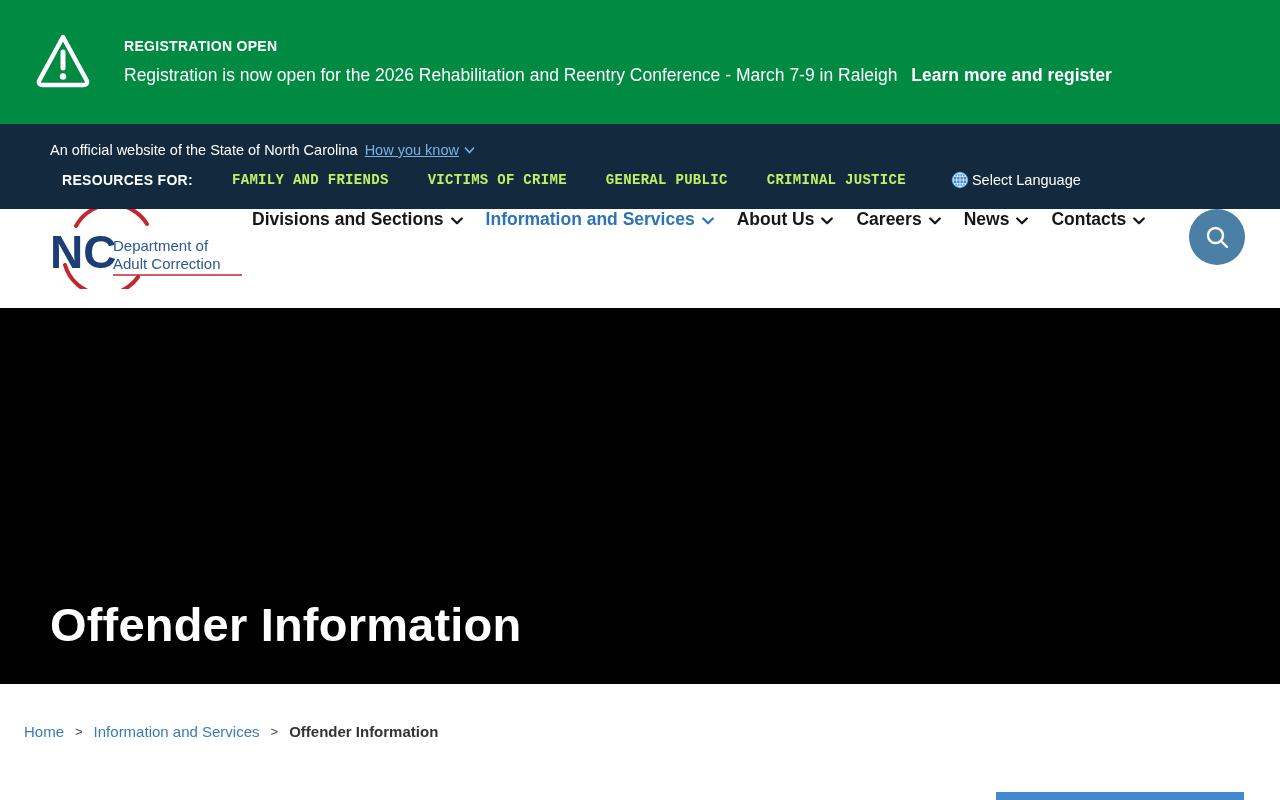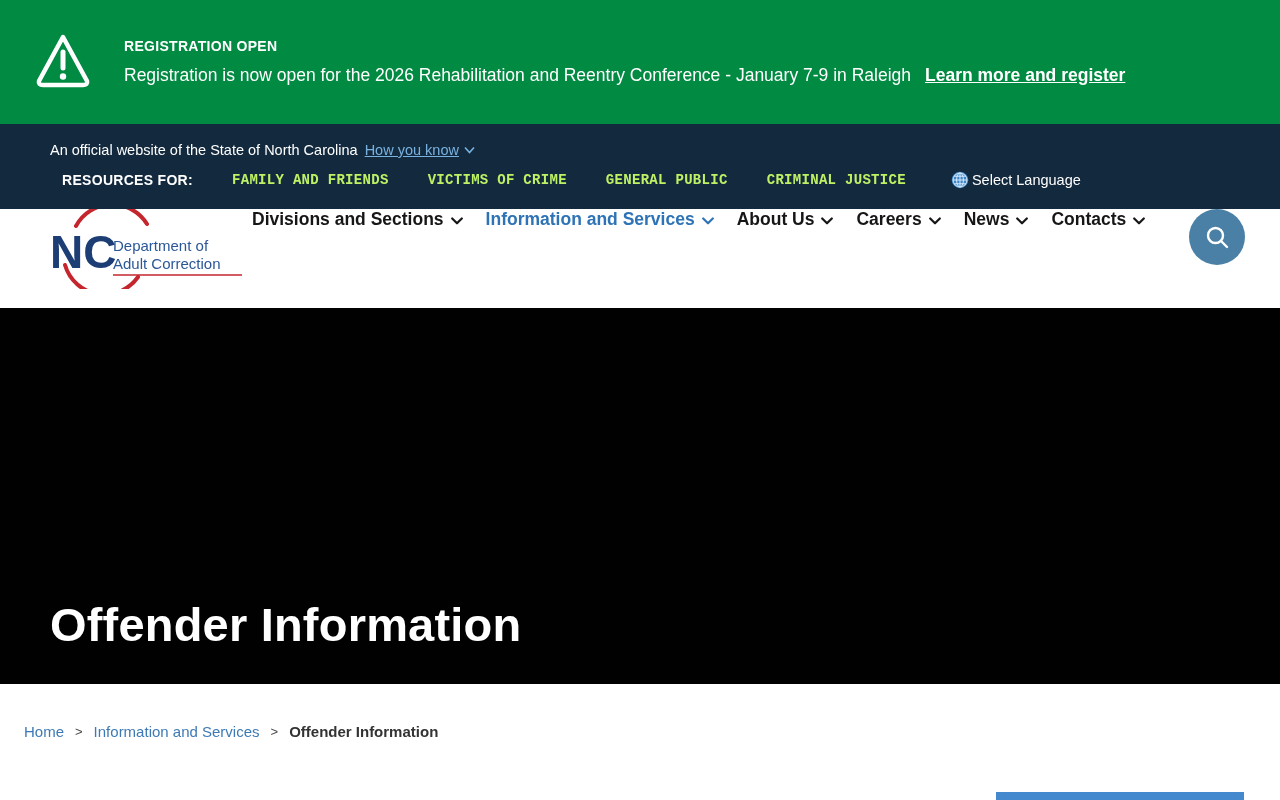--- a/index.html
+++ b/index.html
@@ -21,21 +21,21 @@
     align-items: center;
     padding-left: 35px;
   }
   .alert-icon { width: 56px; height: 64px; margin-right: 33px; flex: 0 0 auto; }
   .alert-title {
     font-size: 14px; font-weight: 700; letter-spacing: 0.3px;
     margin-bottom: 11px;
   }
   .alert-row { font-size: 17.5px; }
   .alert-link {
-    color: #ffffff; font-weight: 700; text-decoration: underline;
+    color: #ffffff; font-weight: 700; 
     margin-left: 14px; cursor: pointer;
   }
 
   
   .utility {
     height: 85px;
     background: #13293e;
     color: #ffffff;
     padding: 18px 16px 0 50px;
   }
@@ -120,21 +120,21 @@
     <div class="alert-icon">
       <svg width="56" height="64" viewBox="0 0 56 64">
         <path d="M28 7 L52 51 Q53 55 48 55 L8 55 Q3 55 4 51 Z" fill="none" stroke="#ffffff" stroke-width="4.5" stroke-linejoin="round"></path>
         <line x1="28" y1="22" x2="28" y2="38" stroke="#ffffff" stroke-width="5" stroke-linecap="round"></line>
         <circle cx="28" cy="46.5" r="3.2" fill="#ffffff"></circle>
       </svg>
     </div>
     <div class="alert-content">
       <div class="alert-title">REGISTRATION OPEN</div>
       <div class="alert-row">
-        <span>Registration is now open for the 2026 Rehabilitation and Reentry Conference - January 7-9 in Raleigh</span><a class="alert-link">Learn more and register</a>
+        <span>Registration is now open for the 2026 Rehabilitation and Reentry Conference - March 7-9 in Raleigh</span><a class="alert-link">Learn more and register</a>
       </div>
     </div>
   </div>
 
   <div class="utility">
     <div class="utility-row1">
       <span>An official website of the State of North Carolina</span>
       <a class="how-link">
         <span>How you know</span>
         <svg width="11" height="8" viewBox="0 0 11 8">

